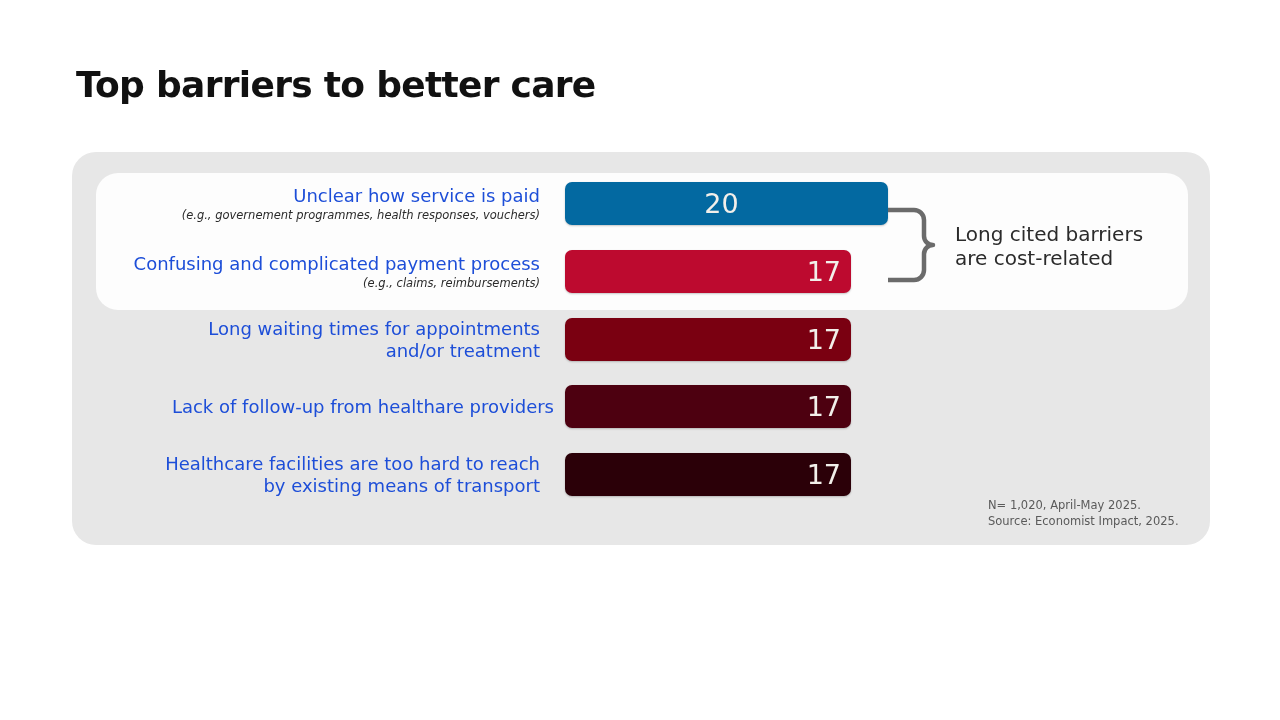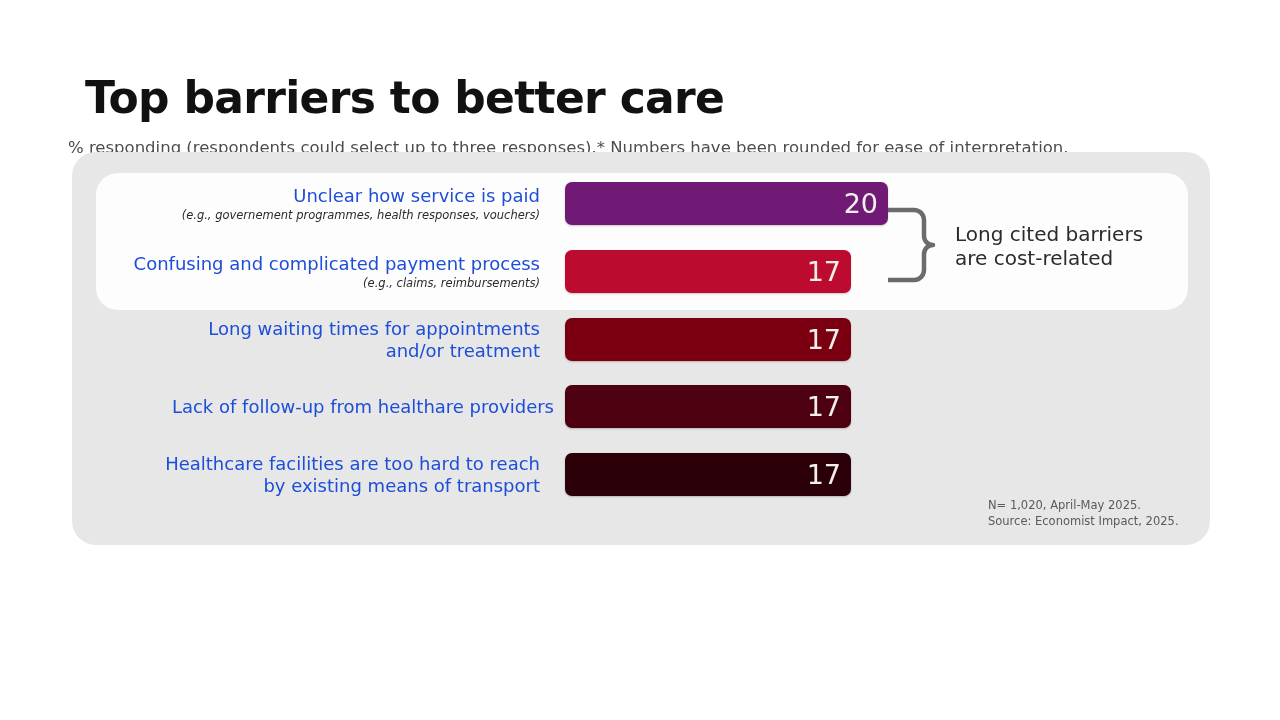--- a/index.html
+++ b/index.html
@@ -17,26 +17,26 @@
 
   
   #header {
     position: absolute;
     left: 68px;
     top: 58px;
     width: 1150px;
   }
   #chart-title {
     font-family: "DejaVu Sans", "Liberation Sans", sans-serif;
-    font-size: 44px;
+    font-size: 36px;
     font-weight: bold;
     color: #111111;
     letter-spacing: -0.7px;
     line-height: 1.05;
-    margin: 17px;
+    margin: 8px;
     white-space: nowrap;
   }
   #chart-subtitle {
     font-family: "DejaVu Sans", "Liberation Sans", sans-serif;
     font-size: 16.5px;
     font-weight: 400;
     color: #4d4d4d;
     margin: 9px 0 0 0;
     white-space: nowrap;
   }
@@ -154,35 +154,34 @@
     color: #5a5a5a;
     line-height: 1.35;
     white-space: pre-line;
   }
 </style>
 </head>
 <body>
 
 <div id="header">
   <h1 id="chart-title">Top barriers to better care</h1>
-  <p id="chart-subtitle">% responding (respondents could select up to three responses).* Numbers have been rounded for ease of interpretation.</p>
 </div>
 
 <div id="panel"></div>
 <div id="highlight-card"></div>
 
 <div id="bars">
 
   <div class="bar-row" style="top:182px;">
     <div class="bar-label">
       <div class="bar-label-main">Unclear how service is paid</div>
       <div class="bar-label-sub">(e.g., governement programmes, health responses, vouchers)</div>
     </div>
     <div class="bar-track" style="width:323px;">
-      <div class="bar" style="width:323px;background:#701a75;">
+      <div class="bar" style="width:323px;background:#0369a1;justify-content:center;">
         <span class="bar-value">20</span>
       </div>
     </div>
   </div>
 
   <div class="bar-row" style="top:250px;">
     <div class="bar-label">
       <div class="bar-label-main">Confusing and complicated payment process</div>
       <div class="bar-label-sub">(e.g., claims, reimbursements)</div>
     </div>

